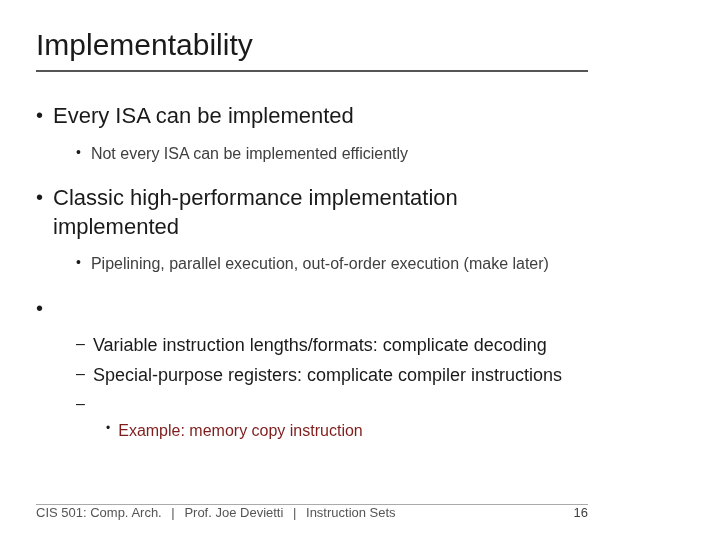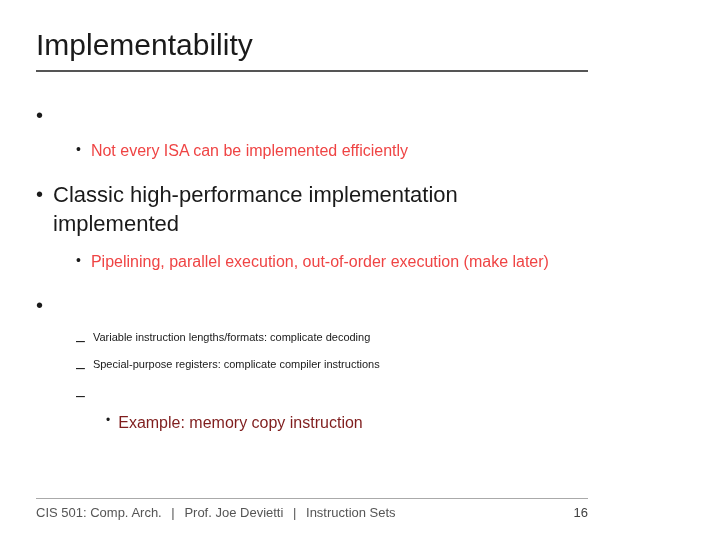--- a/index.html
+++ b/index.html
@@ -74,42 +74,42 @@
     .bullet-level2 .dot {
       font-size: 14px;
       margin-right: 10px;
       line-height: 1.4;
       color: #1a1a1a;
       flex-shrink: 0;
     }
 
     .bullet-level2 .text {
       font-size: 16px;
-      color: #ef4444;
+      color: #404040;
       line-height: 1.4;
     }
 
     .bullet-dash {
       display: flex;
       align-items: flex-start;
       margin-left: 40px;
       margin-bottom: 3px;
       margin-top: 2px;
     }
 
     .bullet-dash .dash {
       font-size: 16px;
       margin-right: 8px;
       line-height: 1.4;
       color: #1a1a1a;
       flex-shrink: 0;
     }
 
     .bullet-dash .text {
-      font-size: 11px;
+      font-size: 18px;
       color: #1a1a1a;
       line-height: 1.4;
       text-align: right;
     }
 
     .bullet-sub {
       display: flex;
       align-items: flex-start;
       margin-left: 70px;
       margin-bottom: 3px;
@@ -127,21 +127,20 @@
     .bullet-sub .text {
       font-size: 16px;
       color: #7f1d1d;
       line-height: 1.4;
     }
 
     .footer {
       display: flex;
       justify-content: space-between;
       border-top: 1px solid #aaaaaa;
-      padding-top: 6px;
       margin-top: auto;
     }
 
     .footer-left {
       font-size: 13px;
       color: #555555;
     }
 
     .footer-right {
       font-size: 13px;
@@ -156,20 +155,21 @@
 </head>
 <body>
 
 <div class="slide">
   <div class="title">Implementability</div>
 
   <div class="content">
 
     <div class="bullet-level1">
       <span class="dot">•</span>
+      <span class="text">Every ISA can be implemented</span>
     </div>
     <div class="bullet-level2">
       <span class="dot">•</span>
       <span class="text">Not every ISA can be implemented efficiently</span>
     </div>
 
     <div class="bullet-level1" style="margin-top:14px;">
       <span class="dot">•</span>
       <span class="text">Classic high-performance implementation implemented</span>
     </div>

